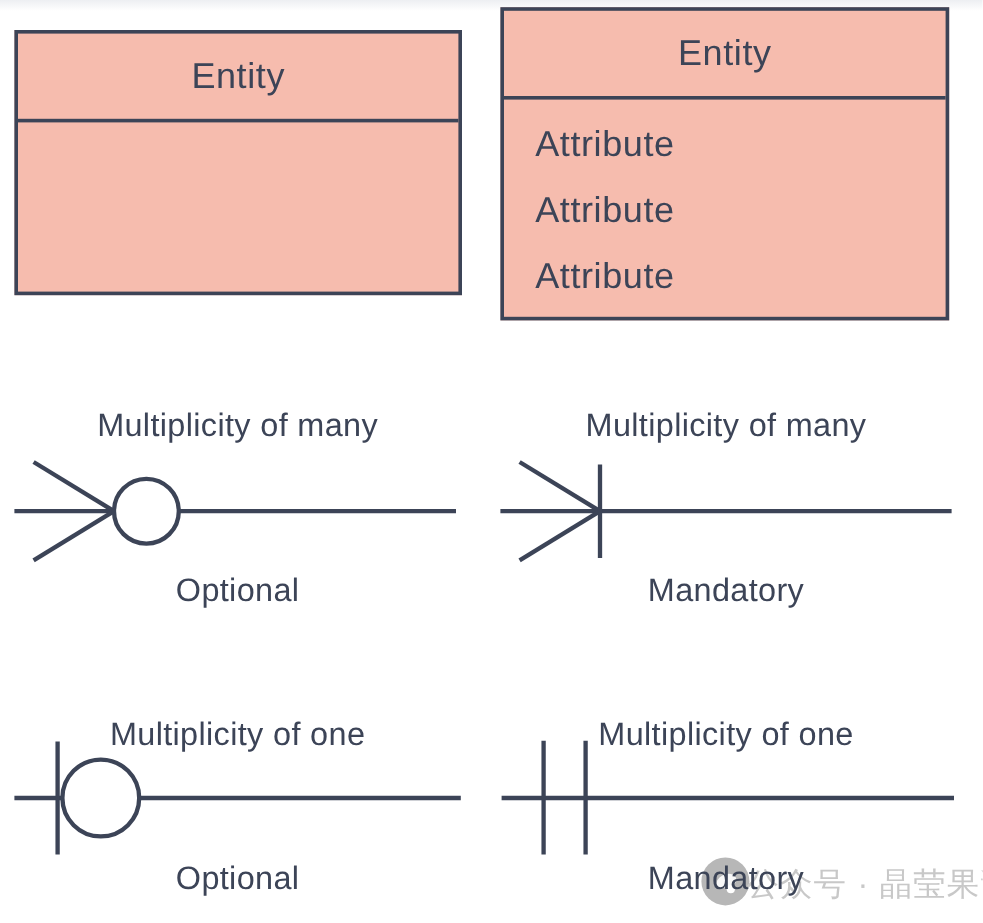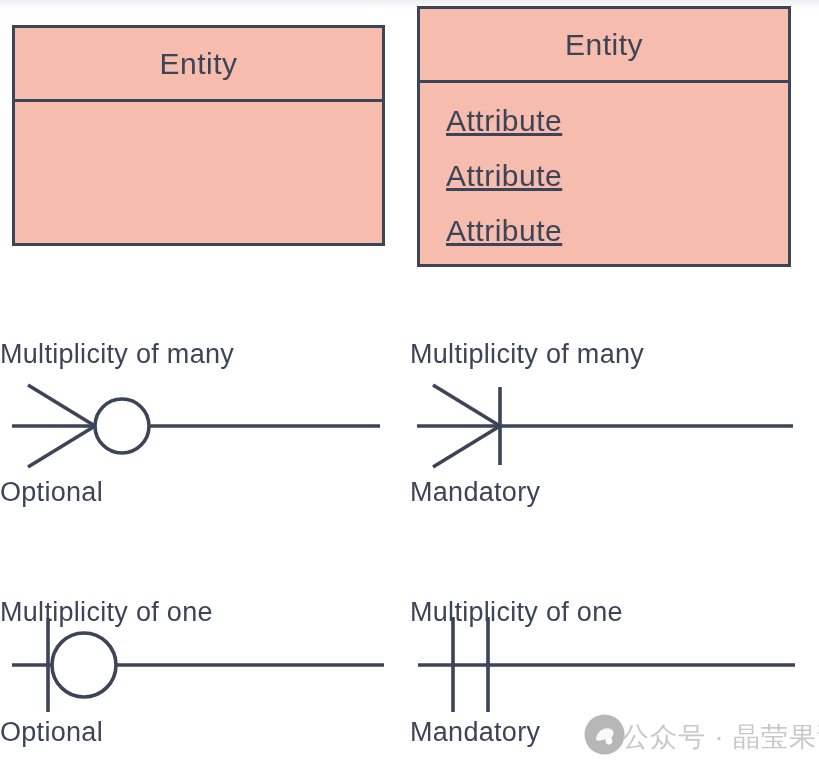--- a/index.html
+++ b/index.html
@@ -21,24 +21,24 @@
   .entity-box.attrs { left:417px; top:6px; width:374px; height:261px; }
   .entity-header {
     box-sizing:border-box; height:74px;
     border-bottom:3px solid #3c4457;
     display:flex; align-items:center; justify-content:center;
     font-size:30px; letter-spacing:0.5px;
   }
   .entity-body { padding:10px 0 0 26px; }
   .attr-row {
     height:55px; display:flex; align-items:center;
-    font-size:30px; letter-spacing:0.5px;text-decoration:underline;
+    font-size:30px; letter-spacing:0.5px;
   }
   .sym-title, .sym-label {
-    position:absolute; 
+    position:absolute; text-align:center;
     font-size:27px; line-height:28px; letter-spacing:0.3px;
     white-space:nowrap; z-index:2;
   }
   .col-left  { left:0px;   width:396px; }
   .col-right { left:410px; width:390px; }
   .row-mid-title { top:340px; }
   .row-mid-label { top:478px; }
   .row-bot-title { top:598px; }
   .row-bot-label { top:718px; }
   .sym-svg { position:absolute; z-index:1; }

